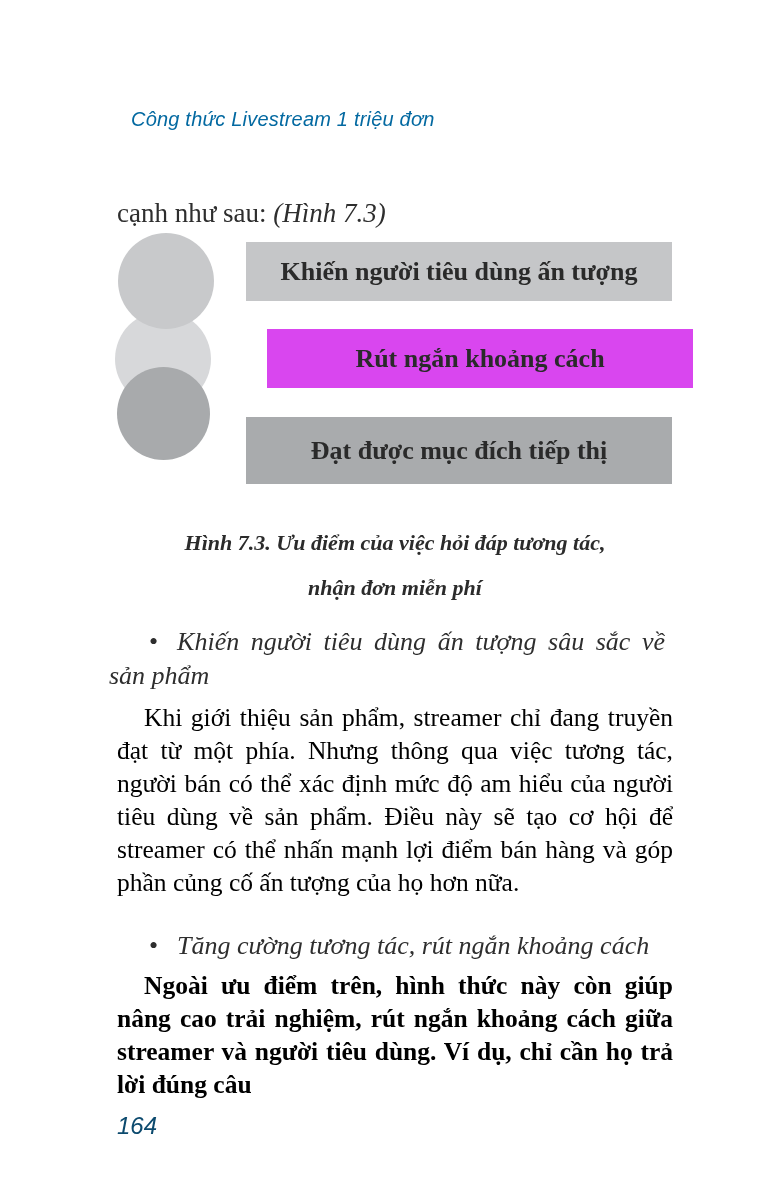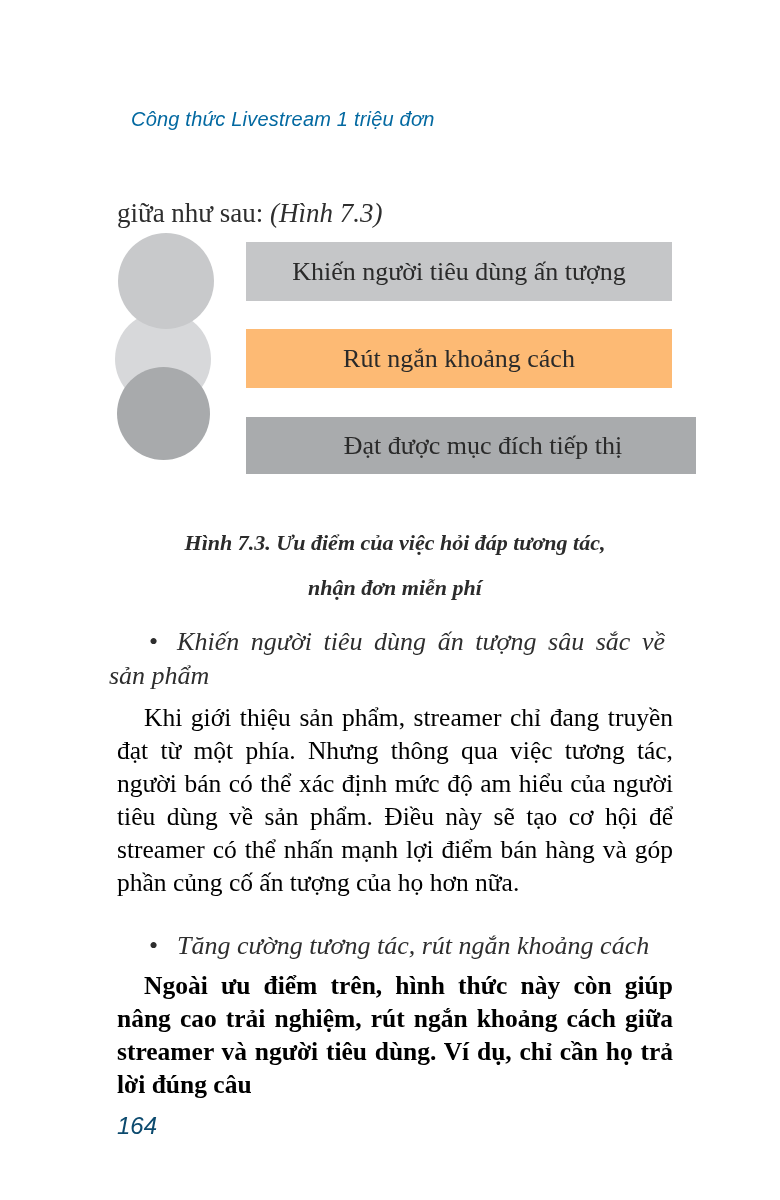--- a/index.html
+++ b/index.html
@@ -53,27 +53,27 @@
   .circle-2 { left: 115px; top: 311px; width: 96px; height: 96px; z-index: 1; }
   .circle-3 { left: 117px; top: 367px; width: 93px; height: 93px; z-index: 3; }
   .bar {
     position: absolute;
     left: 246px;
     width: 426px;
     display: flex;
     align-items: center;
     justify-content: center;
     text-align: center;
-    font-weight: normal;
+    font-weight: bold;
     font-size: 26px;
     color: #2a2a2a;
   }
   .bar-1 { top: 242px; height: 59px; }
   .bar-2 { top: 329px; height: 59px; }
-  .bar-3 { top: 417px; height: 57px; padding-left: 24px; }
+  .bar-3 { top: 417px; height: 67px; }
   .figure-caption {
     position: absolute;
     left: 117px;
     top: 520px;
     width: 556px;
     text-align: center;
     font-weight: bold;
     font-style: italic;
     font-size: 22px;
     line-height: 45px;
@@ -126,32 +126,32 @@
   }
 </style>
 </head>
 <body>
 
 <div class="page">
 
   <div class="running-header">Công thức Livestream 1 triệu đơn</div>
 
   <div class="intro-line">
-    <span>giữa như sau: </span><span class="fig-ref">(Hình 7.3)</span>
+    <span>cạnh như sau: </span><span class="fig-ref">(Hình 7.3)</span>
   </div>
 
   <div class="diagram">
     <div class="circle circle-1" style="background: rgb(200, 201, 203);"></div>
     <div class="circle circle-2" style="background: rgb(215, 216, 218);"></div>
     <div class="circle circle-3" style="background: rgb(168, 170, 172);"></div>
 
     <div class="bar bar-1" style="background: rgb(197, 198, 200);">
       <span>Khiến người tiêu dùng ấn tượng</span>
     </div>
-    <div class="bar bar-2" style="background: #fdba74;">
+    <div class="bar bar-2" style="background: #d946ef; margin-left: 21px;">
       <span>Rút ngắn khoảng cách</span>
     </div>
     <div class="bar bar-3" style="background: rgb(169, 171, 173);">
       <span>Đạt được mục đích tiếp thị</span>
     </div>
   </div>
 
   <div class="figure-caption">Hình 7.3. Ưu điểm của việc hỏi đáp tương tác,
 nhận đơn miễn phí</div>
 

